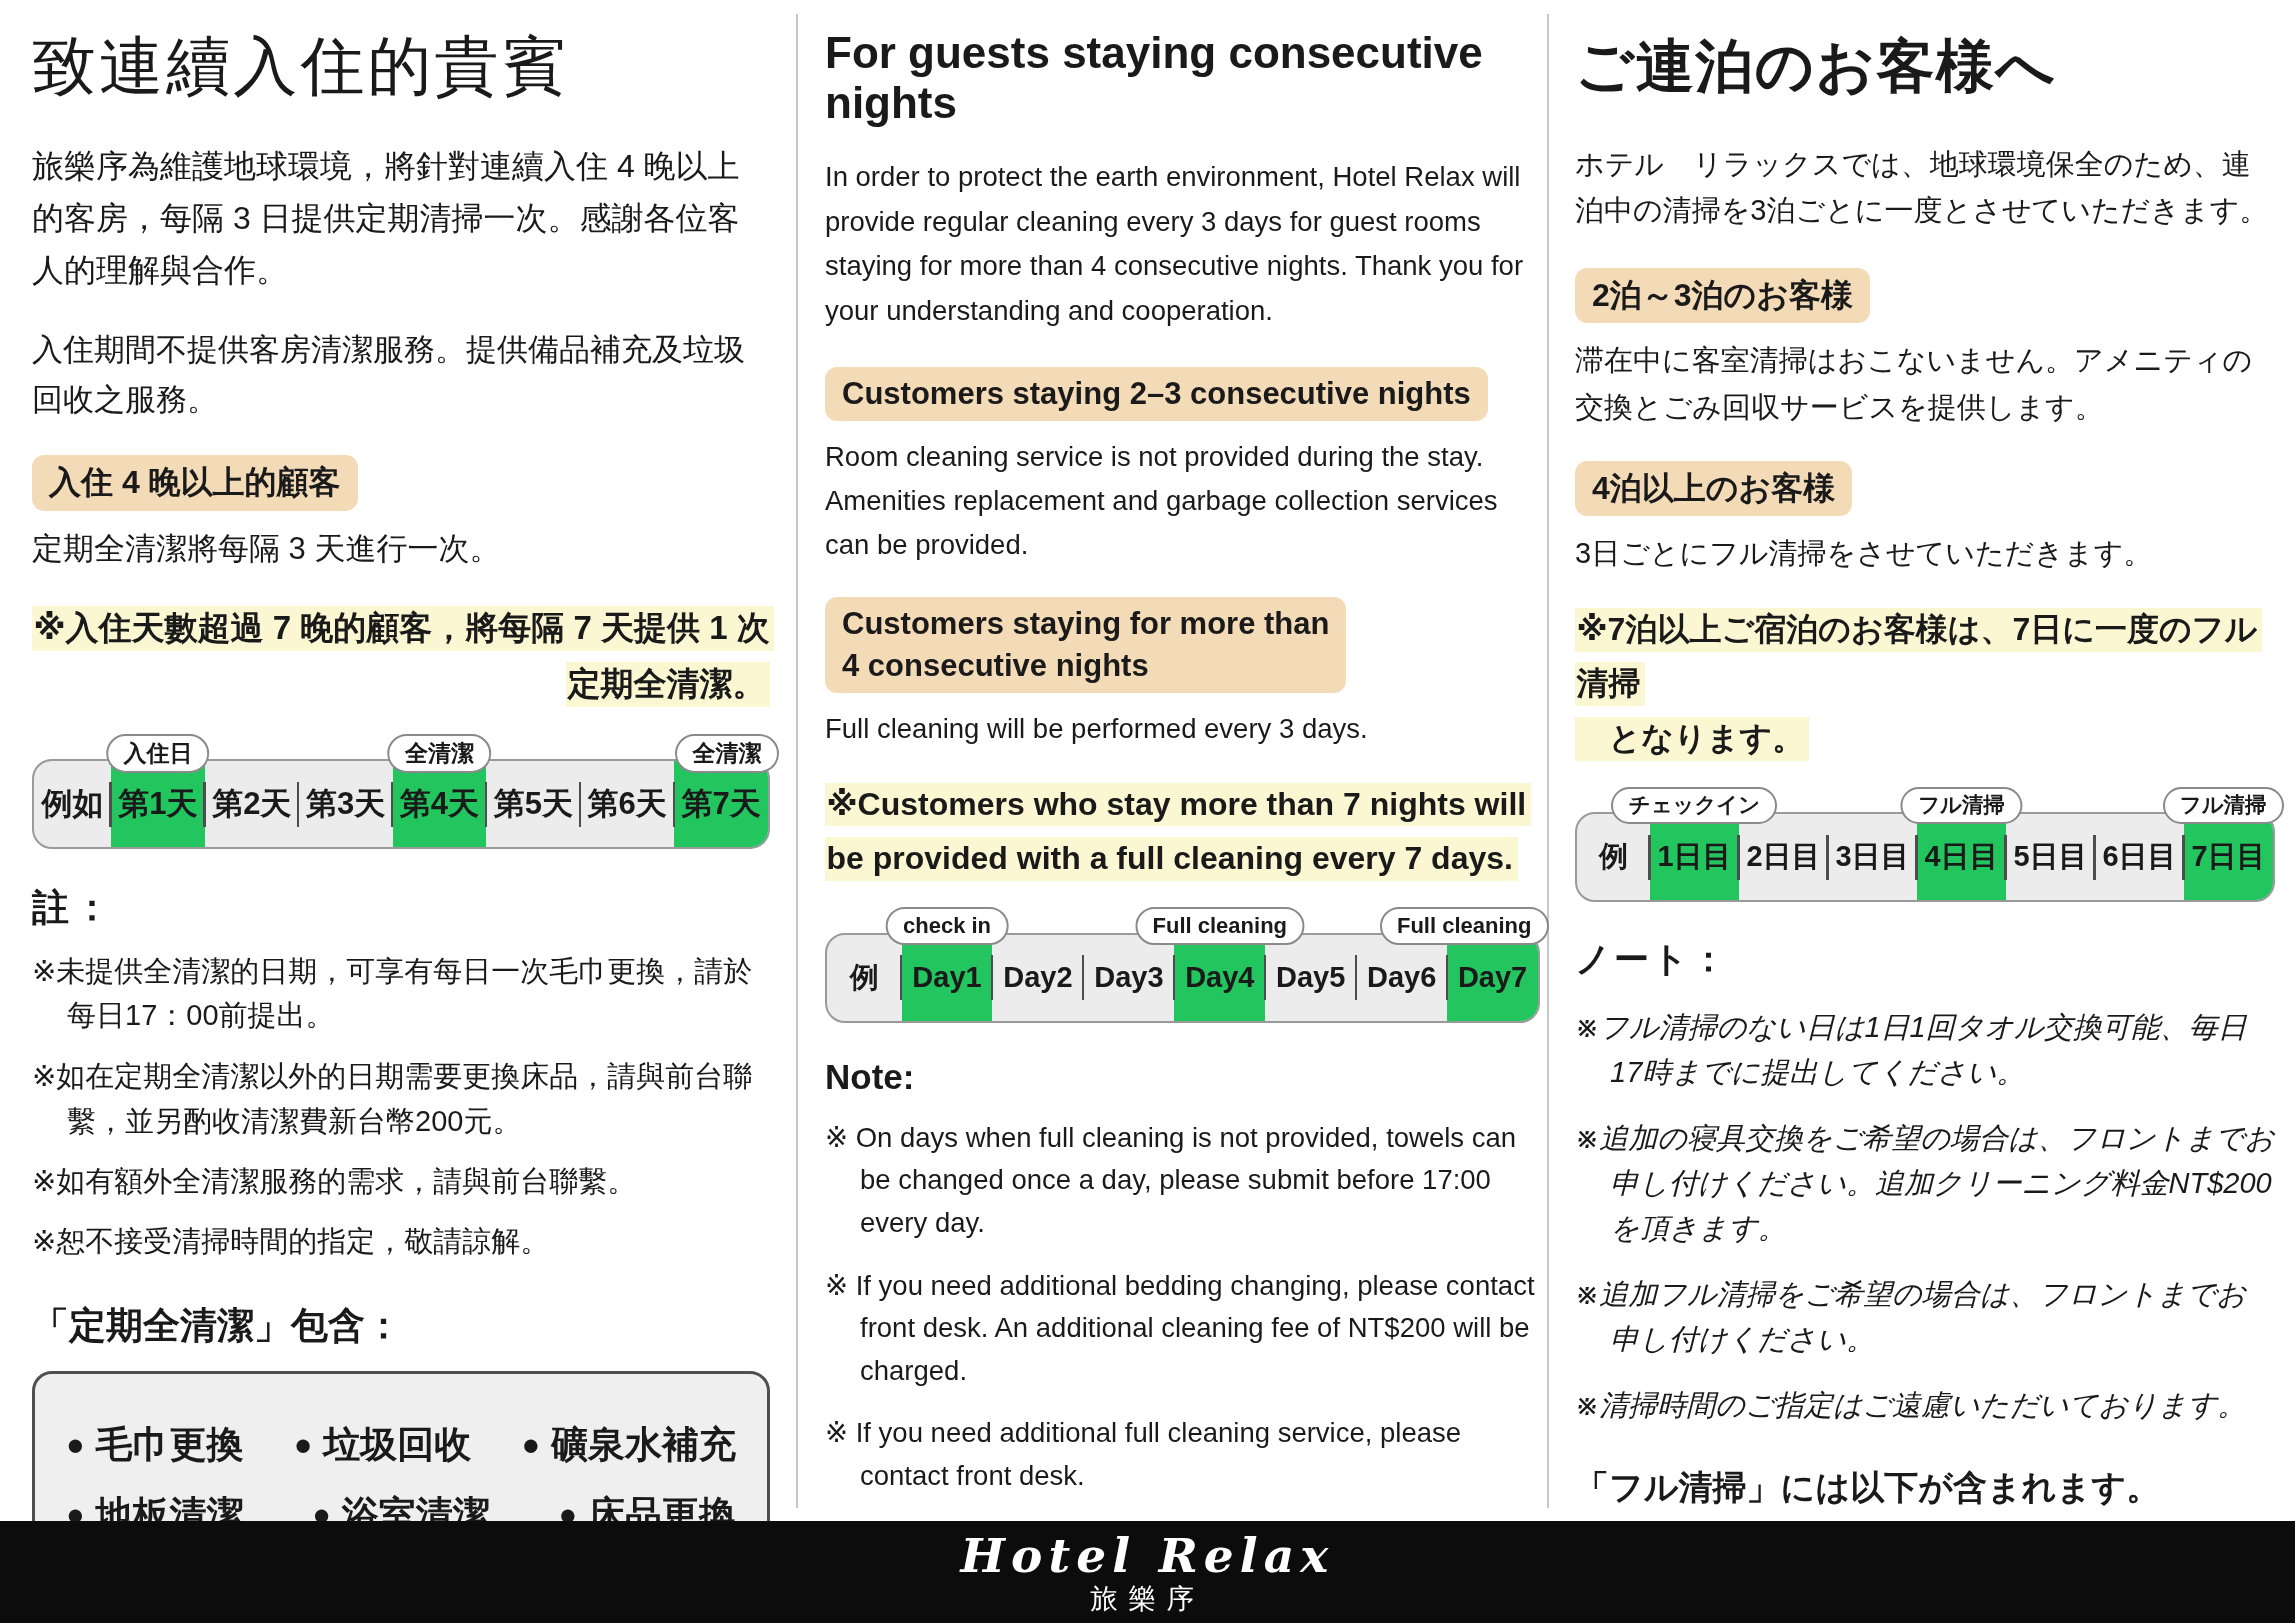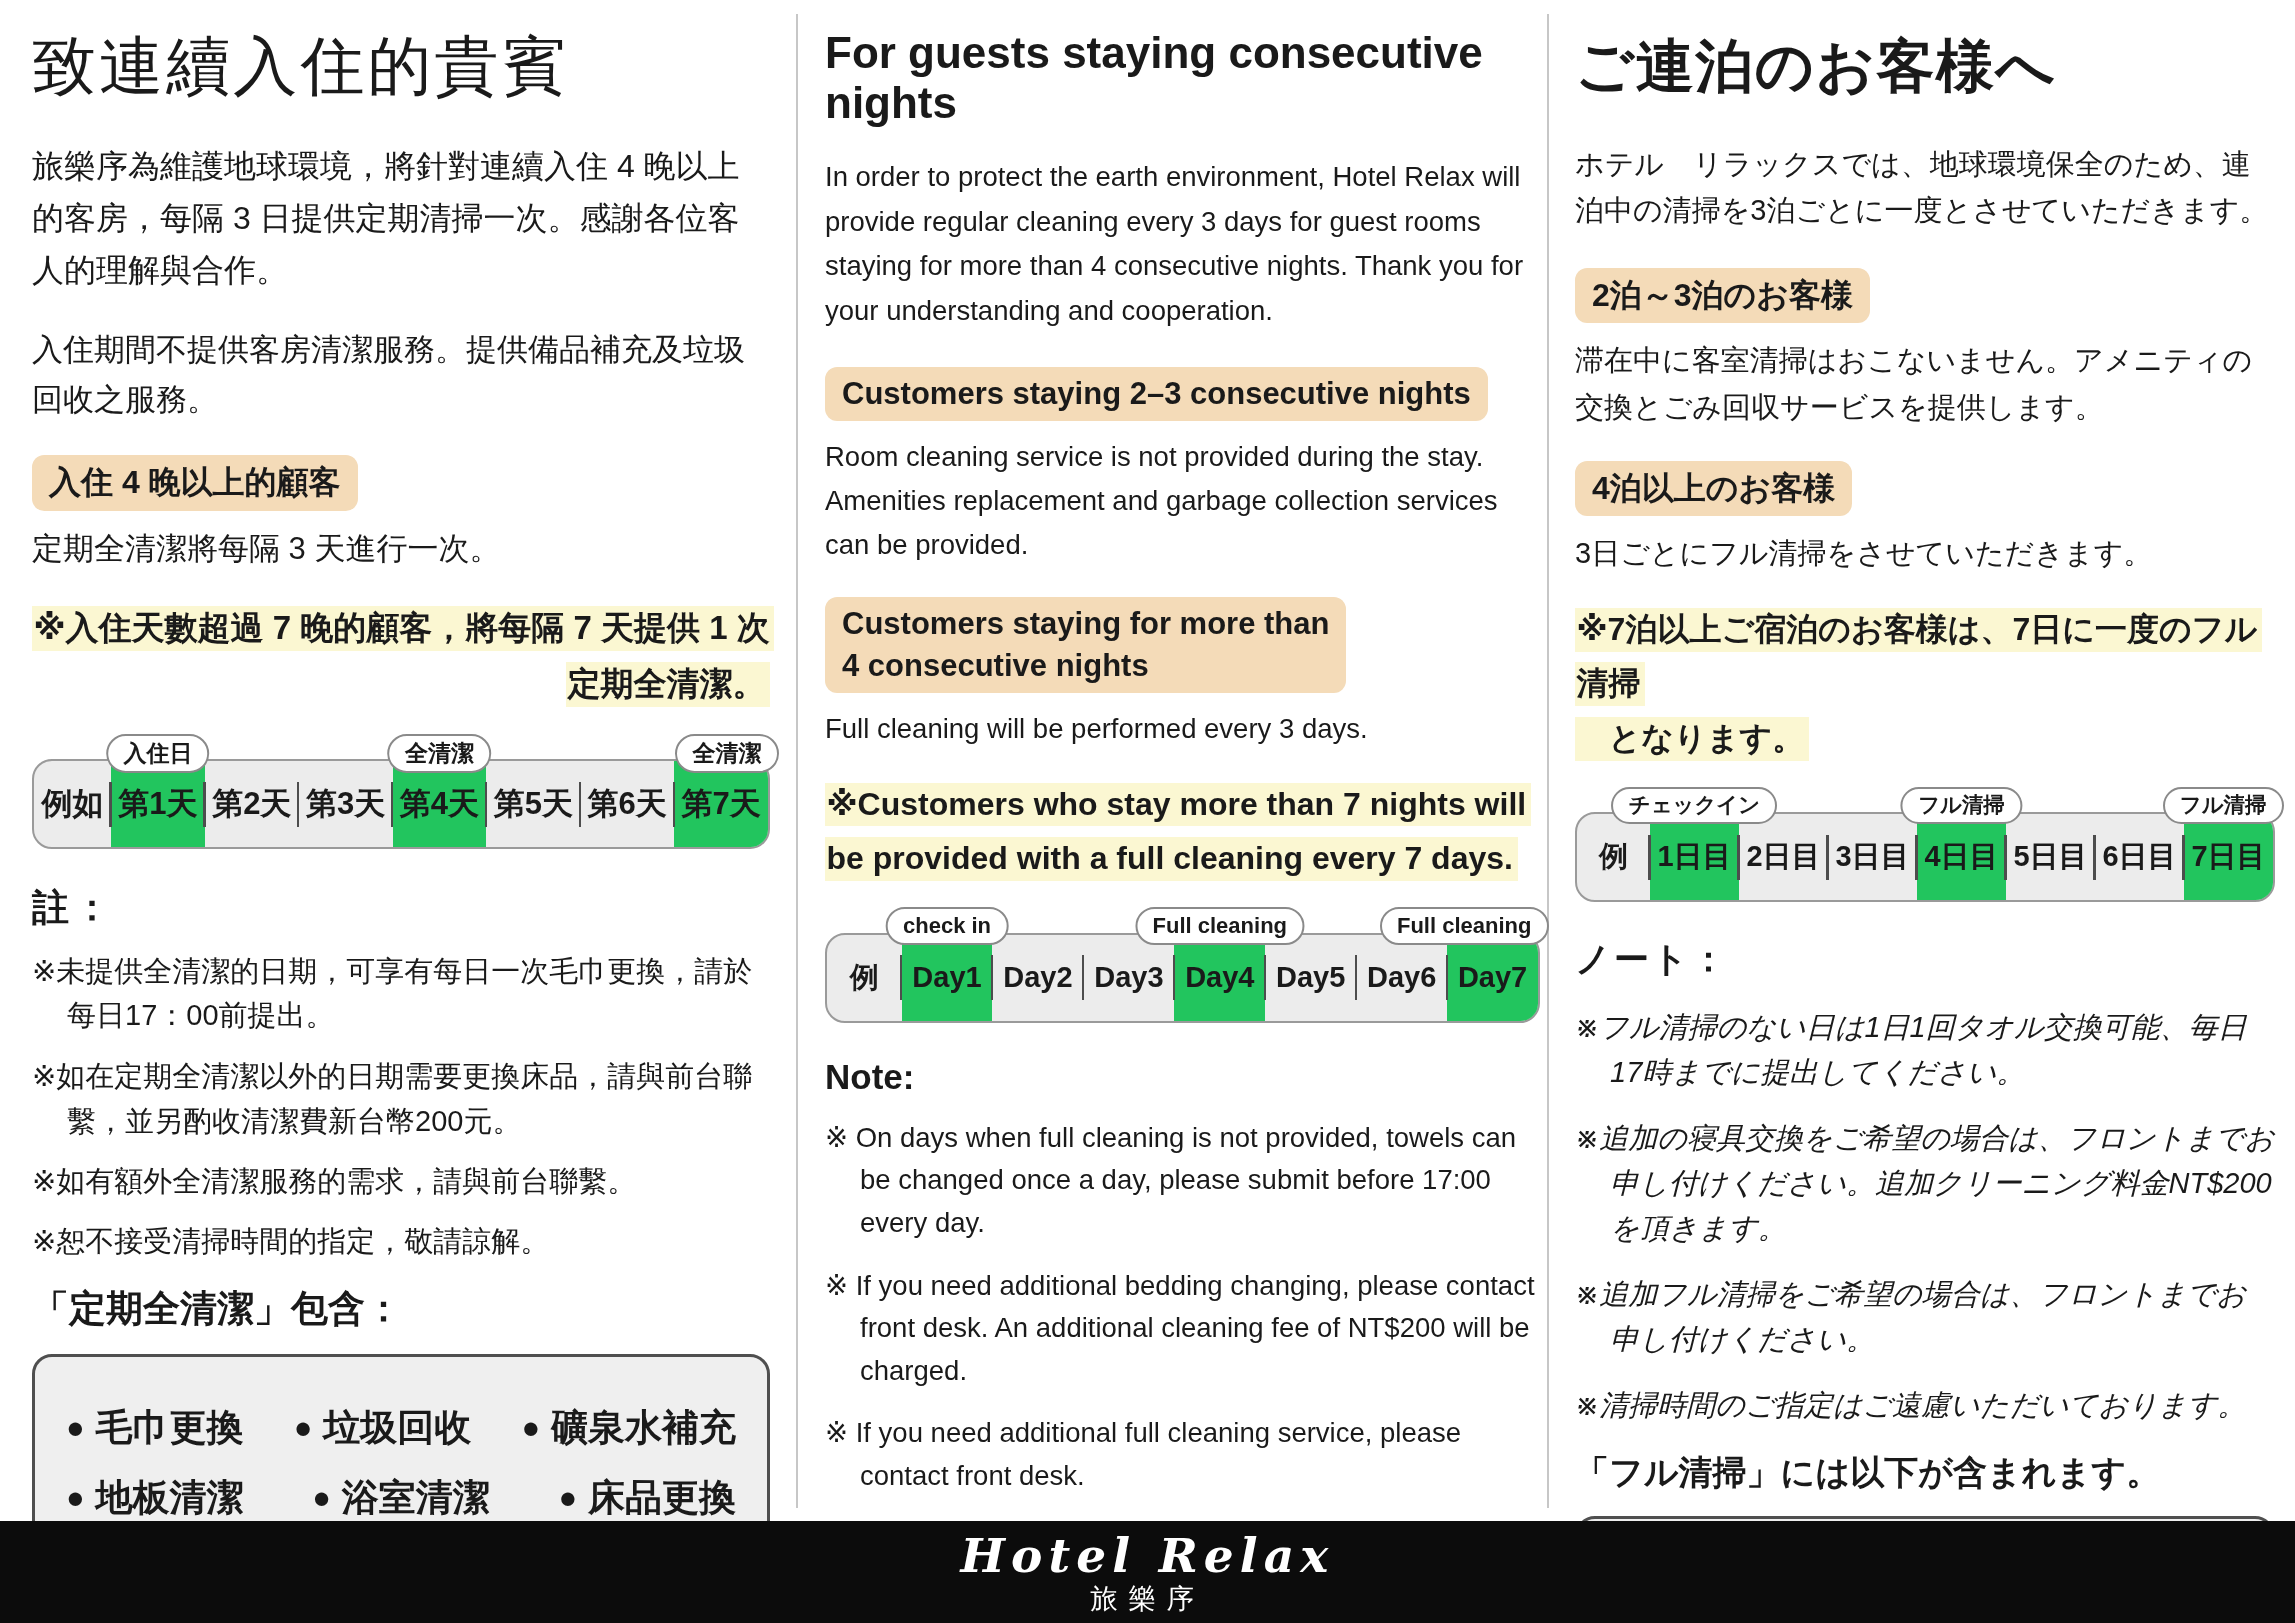--- a/index.html
+++ b/index.html
@@ -66,21 +66,21 @@
   .notes-title{font-weight:bold;margin:7.7px 0 10.7px 0;}
   .nt-cn{font-size:37px;letter-spacing:4.6px;}
   .nt-en{font-size:35px;}
   .nt-jp{font-size:35px;letter-spacing:3.1px;}
 
   .note{line-height:1.55;margin:15.3px 0;padding-left:35px;text-indent:-35px;}
   .note-cn{font-size:29px;}
   .note-en{font-size:27.5px;margin:20px 0;}
   .note-jp{font-size:29px;margin:21.4px 0;font-style:italic;}
 
-  .inc-title{font-weight:bold;margin:20px 0 20px 0;}
+  .inc-title{font-weight:bold;margin:37px 0 20px 0;}
   .it-cn{font-size:37px;}
   .it-jp{font-size:34px;}
 
   .incbox{background:#efefef;border:3.1px solid #4f4f4f;border-radius:20px;
           padding:26px 31px;margin:0 0 34px 0;}
   .incrow{display:flex;align-items:center;}
   .incitem{display:flex;align-items:center;font-weight:bold;}
   .incdot{margin-right:10.7px;}
   .ib-cn .incrow{justify-content:space-between;margin:20px 0;}
   .ib-cn .incitem{font-size:37px;}

